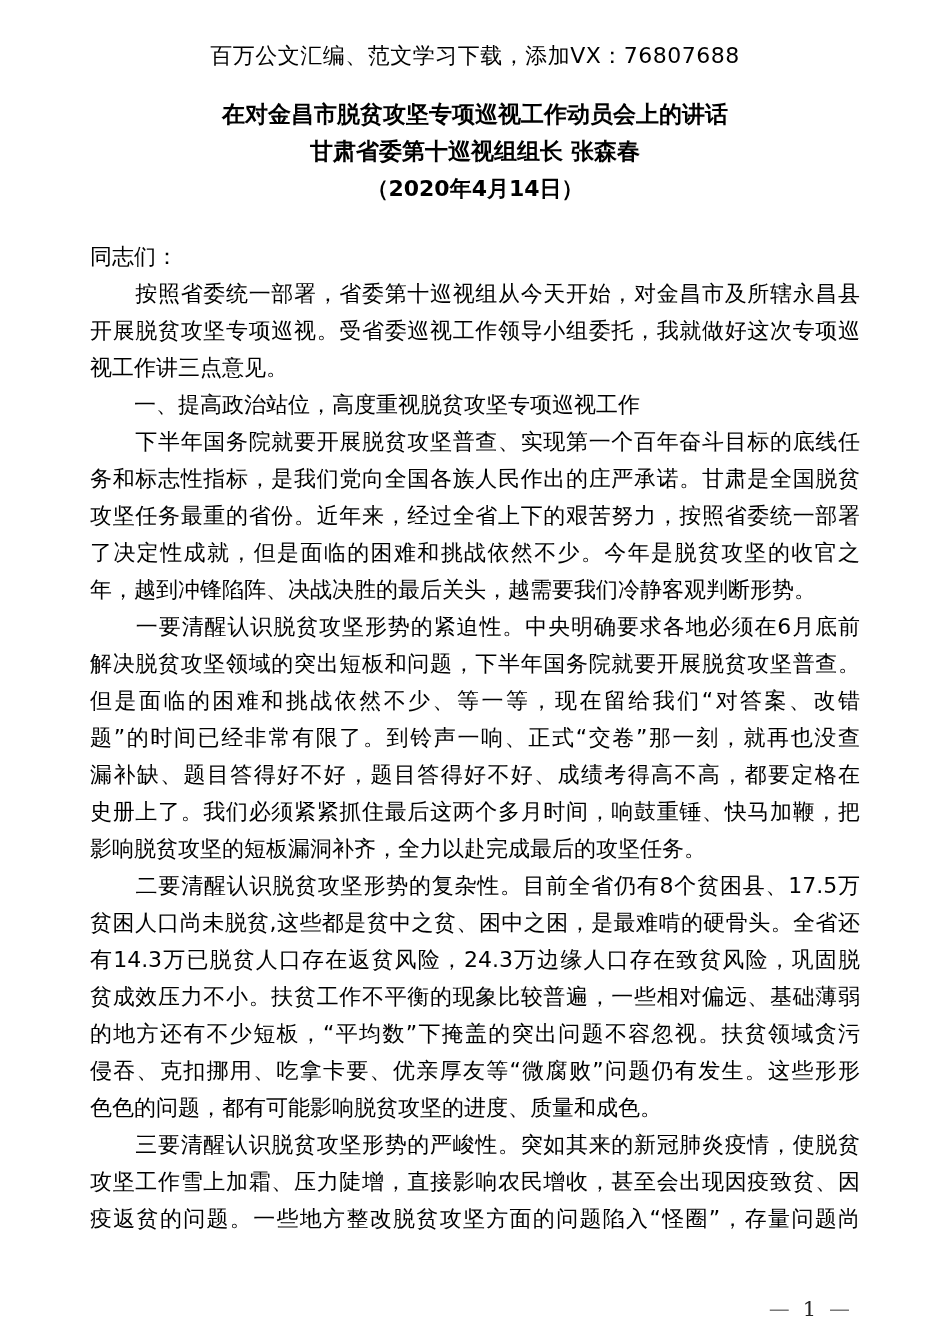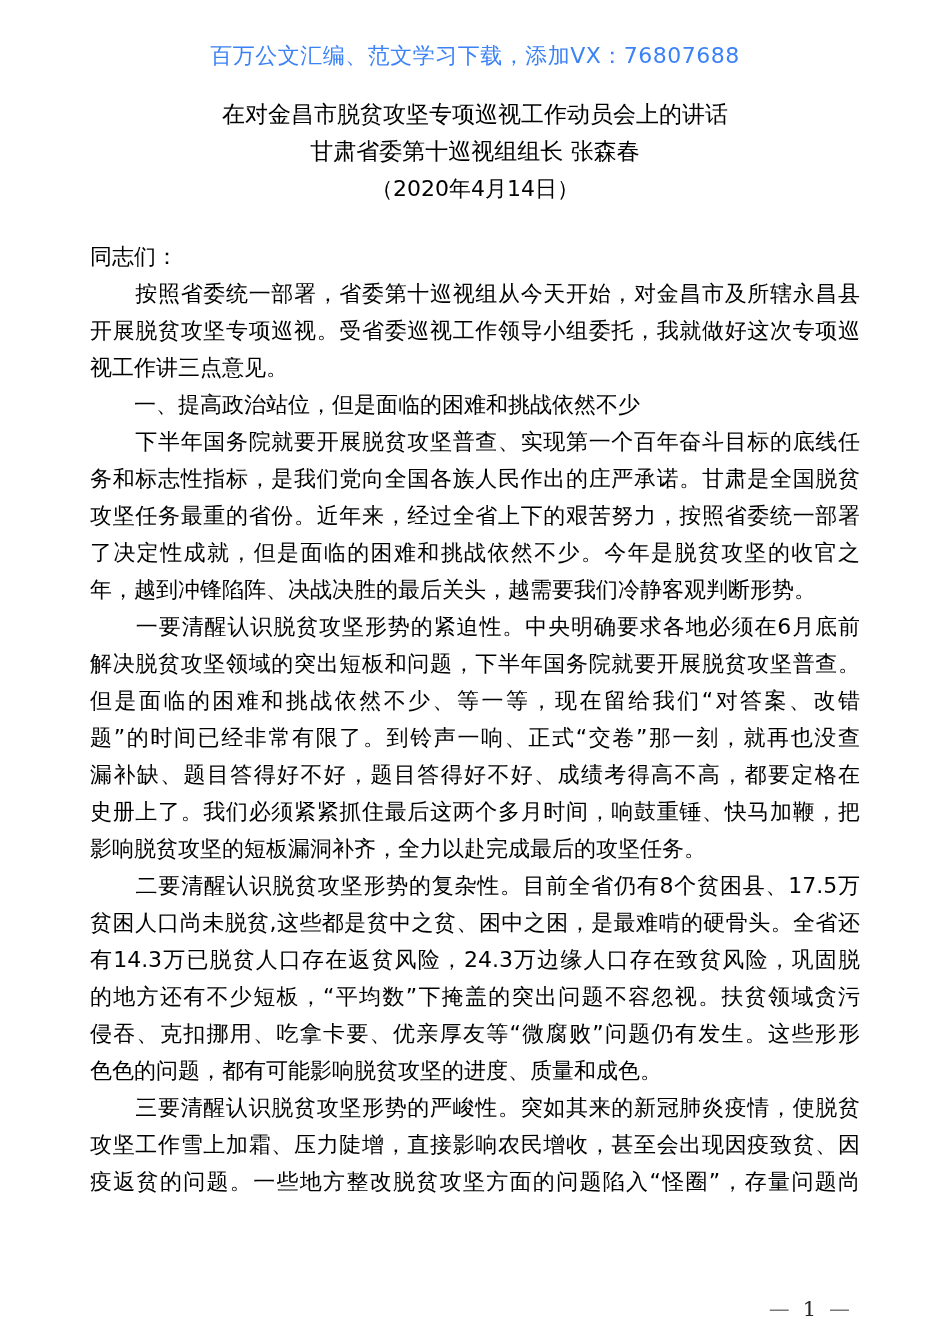--- a/index.html
+++ b/index.html
@@ -7,21 +7,21 @@
     position:relative; width:950px; height:1344px; margin:0 auto;
     background:#ffffff; color:#000;
     font-family:"DejaVu Sans","Liberation Sans",sans-serif;
     overflow:hidden;
   }
   .promo {
     position:absolute; top:42px; left:0; width:100%;
     text-align:center; font-size:22px; line-height:28px;
     letter-spacing:0.5px;
   }
-  .title-block { position:absolute; top:96px; left:0; width:100%; text-align:center; }
+  .title-block { position:absolute; top:96px; left:0; width:100%; text-align:center;font-weight:bold; }
   .doc-title    { font-size:23px; line-height:37px; }
   .doc-subtitle { font-size:23px; line-height:37px; }
   .doc-date     { font-size:22px; line-height:37px; }
   .body-text { position:absolute; top:238px; left:90px; width:770px; }
   .line {
     height:37px; line-height:37px; font-size:22px;
     text-align:left; white-space:nowrap;
   }
   .line.jfull {
     white-space:normal; overflow:hidden;
@@ -36,49 +36,50 @@
   .page-number .num  {
     font-family:"DejaVu Serif","Liberation Serif",serif;
     color:#222; margin:0 13px;
   }
 </style>
 </head>
 <body>
 
 <div class="page">
 
-  <div class="promo" style="color: #3b82f6;">百万公文汇编、范文学习下载，添加VX：76807688</div>
+  <div class="promo" style="color: #000000;">百万公文汇编、范文学习下载，添加VX：76807688</div>
 
   <div class="title-block">
     <div class="doc-title">在对金昌市脱贫攻坚专项巡视工作动员会上的讲话</div>
     <div class="doc-subtitle">甘肃省委第十巡视组组长 张森春</div>
     <div class="doc-date">（2020年4月14日）</div>
   </div>
 
   <div class="body-text" id="body-lines">
       <div class="line"><span class="">同志们：</span></div>
       <div class="line jfull"><span class="">　　按照省委统一部署，省委第十巡视组从今天开始，对金昌市及所辖永昌县</span></div>
       <div class="line jfull"><span class="">开展脱贫攻坚专项巡视。受省委巡视工作领导小组委托，我就做好这次专项巡</span></div>
       <div class="line"><span class="">视工作讲三点意见。</span></div>
-      <div class="line"><span class="">　　一、提高政治站位，但是面临的困难和挑战依然不少</span></div>
+      <div class="line"><span class="">　　一、提高政治站位，高度重视脱贫攻坚专项巡视工作</span></div>
       <div class="line jfull"><span class="">　　下半年国务院就要开展脱贫攻坚普查、实现第一个百年奋斗目标的底线任</span></div>
       <div class="line jfull"><span class="">务和标志性指标，是我们党向全国各族人民作出的庄严承诺。甘肃是全国脱贫</span></div>
       <div class="line jfull"><span class="">攻坚任务最重的省份。近年来，经过全省上下的艰苦努力，按照省委统一部署</span></div>
       <div class="line jfull"><span class="">了决定性成就，但是面临的困难和挑战依然不少。今年是脱贫攻坚的收官之</span></div>
       <div class="line"><span class="">年，越到冲锋陷阵、决战决胜的最后关头，越需要我们冷静客观判断形势。</span></div>
       <div class="line jfull"><span class="">　　</span><span class="bold">一要清醒认识脱贫攻坚形势的紧迫性。</span><span class="">中央明确要求各地必须在6月底前</span></div>
       <div class="line jfull"><span class="">解决脱贫攻坚领域的突出短板和问题，下半年国务院就要开展脱贫攻坚普查。</span></div>
       <div class="line jfull"><span class="">但是面临的困难和挑战依然不少、等一等，现在留给我们“对答案、改错</span></div>
       <div class="line jfull"><span class="">题”的时间已经非常有限了。到铃声一响、正式“交卷”那一刻，就再也没查</span></div>
       <div class="line jfull"><span class="">漏补缺、题目答得好不好，题目答得好不好、成绩考得高不高，都要定格在</span></div>
       <div class="line jfull"><span class="">史册上了。我们必须紧紧抓住最后这两个多月时间，响鼓重锤、快马加鞭，把</span></div>
       <div class="line"><span class="">影响脱贫攻坚的短板漏洞补齐，全力以赴完成最后的攻坚任务。</span></div>
       <div class="line jfull"><span class="">　　</span><span class="bold">二要清醒认识脱贫攻坚形势的复杂性。</span><span class="">目前全省仍有8个贫困县、17.5万</span></div>
       <div class="line jfull"><span class="">贫困人口尚未脱贫,这些都是贫中之贫、困中之困，是最难啃的硬骨头。全省还</span></div>
       <div class="line jfull"><span class="">有14.3万已脱贫人口存在返贫风险，24.3万边缘人口存在致贫风险，巩固脱</span></div>
+      <div class="line jfull"><span class="">贫成效压力不小。扶贫工作不平衡的现象比较普遍，一些相对偏远、基础薄弱</span></div>
       <div class="line jfull"><span class="">的地方还有不少短板，“平均数”下掩盖的突出问题不容忽视。扶贫领域贪污</span></div>
       <div class="line jfull"><span class="">侵吞、克扣挪用、吃拿卡要、优亲厚友等“微腐败”问题仍有发生。这些形形</span></div>
       <div class="line"><span class="">色色的问题，都有可能影响脱贫攻坚的进度、质量和成色。</span></div>
       <div class="line jfull"><span class="">　　</span><span class="bold">三要清醒认识脱贫攻坚形势的严峻性。</span><span class="">突如其来的新冠肺炎疫情，使脱贫</span></div>
       <div class="line jfull"><span class="">攻坚工作雪上加霜、压力陡增，直接影响农民增收，甚至会出现因疫致贫、因</span></div>
       <div class="line jfull"><span class="">疫返贫的问题。一些地方整改脱贫攻坚方面的问题陷入“怪圈”，存量问题尚</span></div>
     </div>
 
   <div class="page-number">
     <span class="dash">—</span><span class="num">1</span><span class="dash">—</span>

